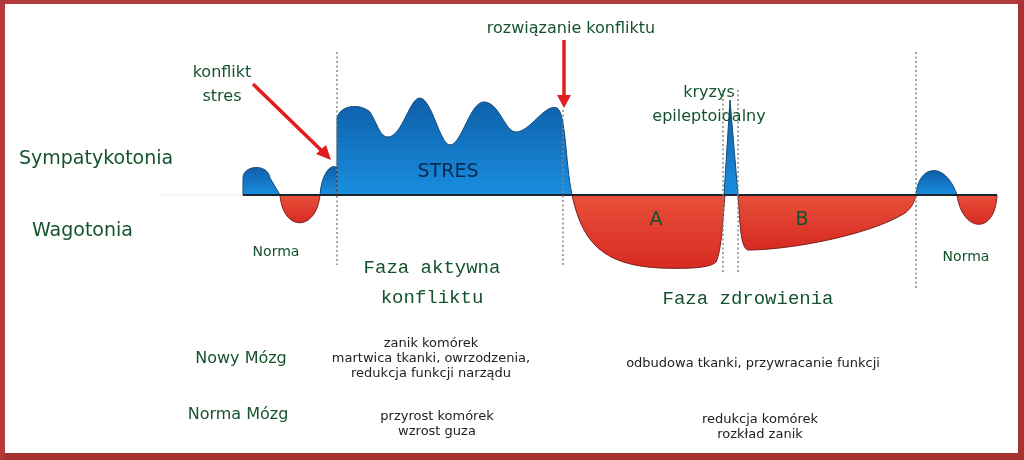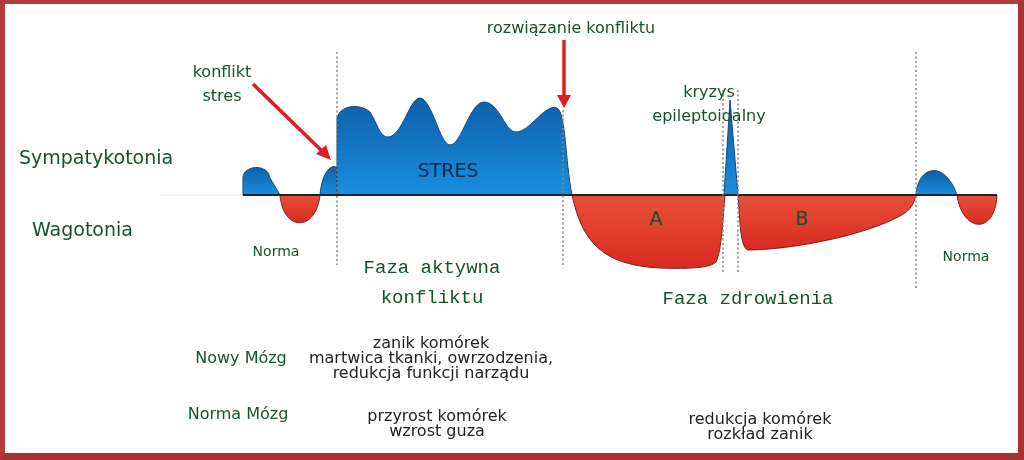--- a/index.html
+++ b/index.html
@@ -9,21 +9,21 @@
     border-top: 4px solid #b23a3a; border-left: 5px solid #b23a3a;
     border-right: 6px solid #a83232; border-bottom: 7px solid #a83232;
     background: #fff; font-family: "DejaVu Sans", sans-serif; color: #111;
   }
   svg.diagram { position: absolute; left: -5px; top: -4px; width: 1024px; height: 460px; }
   .txt { position: absolute; white-space: nowrap; color: #14532d; }
   .c { text-align: center; transform: translateX(-50%); }
   .lbl-big { font-size: 19px; }
   .lbl-med { font-size: 16px; }
   .lbl-sm { font-size: 14px; }
-  .lbl-xs { font-size: 16px; line-height: 15px; color: #222; }
+  .lbl-xs { font-size: 13px; line-height: 15px; color: #222; }
   .phase { font-size: 19px; line-height: 30px; font-family: Liberation Mono, monospace; }
 </style>
 </head>
 <body>
 
 <div class="frame">
 
   <svg class="diagram" viewBox="0 0 1024 460">
     <defs>
       <linearGradient id="gBlue" x1="0" y1="0" x2="0" y2="1">
@@ -103,20 +103,23 @@
     <div>konfliktu</div>
   </div>
   <div class="txt phase c" style="left:743px;top:280px;">Faza zdrowienia</div>
 
   <div class="txt lbl-med c" style="left:236px;top:344px;">Nowy Mózg</div>
   <div class="txt lbl-xs c" style="left:426px;top:331px;">
     <div>zanik komórek</div>
     <div>martwica tkanki, owrzodzenia,</div>
     <div>redukcja funkcji narządu</div>
   </div>
+  <div class="txt lbl-xs c" style="left:748px;top:351px;">
+    <div>odbudowa tkanki, przywracanie funkcji</div>
+  </div>
 
   <div class="txt lbl-med c" style="left:233px;top:400px;">Norma Mózg</div>
   <div class="txt lbl-xs c" style="left:432px;top:404px;">
     <div>przyrost komórek</div>
     <div>wzrost guza</div>
   </div>
   <div class="txt lbl-xs c" style="left:730px;top:407px;margin-left:25px;">
     <div>redukcja komórek</div>
     <div>rozkład zanik</div>
   </div>

